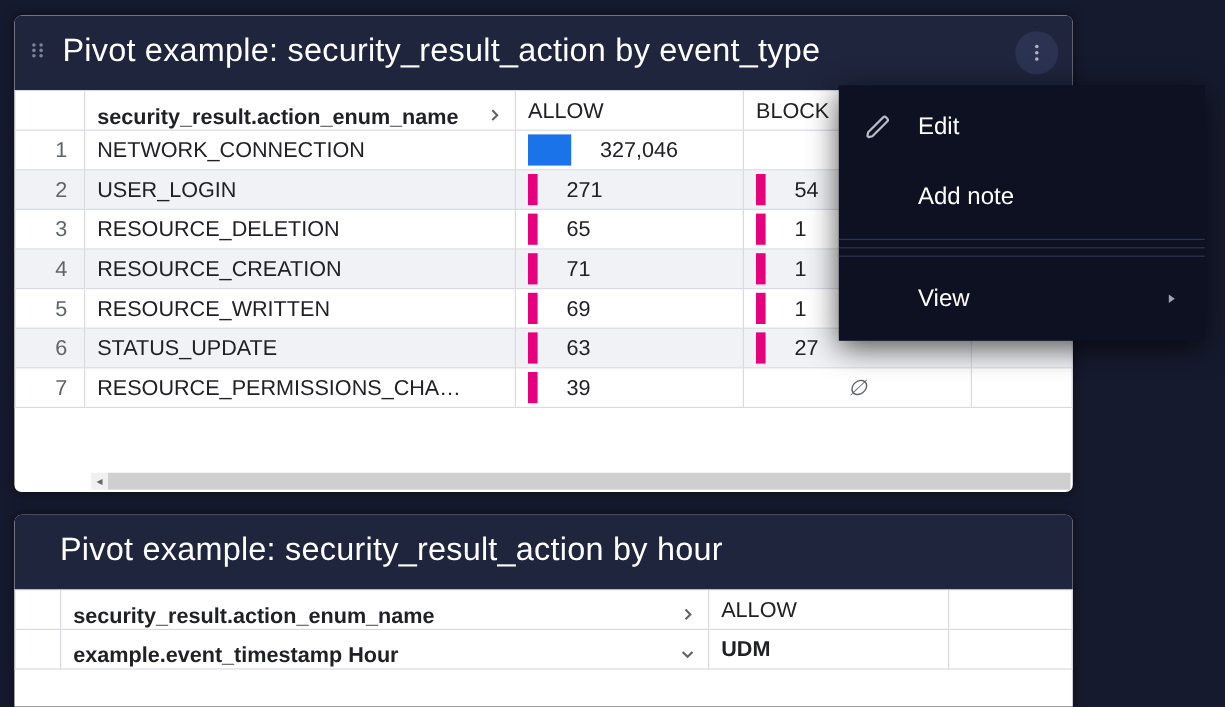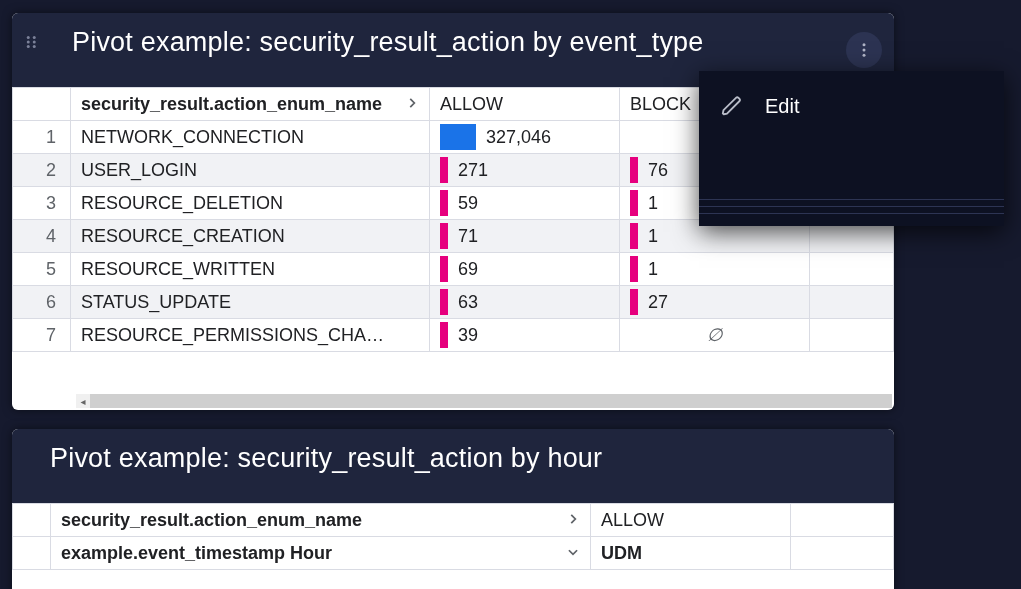--- a/index.html
+++ b/index.html
@@ -28,23 +28,22 @@
     overflow:hidden;
   }
   .tile1{top:13px;height:397px;}
   .tile2{top:429px;height:200px;}
 
   .tile-title-bar{
     background:var(--tile-header);
     height:58px;
     display:flex;
     align-items:center;
-    padding:0 16px 16px 8px;
+    padding:0 16px 4px 8px;
     position:relative;
-    gap:20px;
   }
   .drag-handle{
     width:24px;height:24px;flex:0 0 24px;
     margin-right:6px;
     display:flex;align-items:center;justify-content:center;
     color:#7b8199;
   }
   .drag-handle svg{width:18px;height:18px;}
   .tile-title{
     color:var(--text-light);
@@ -84,24 +83,24 @@
     box-sizing:border-box;
   }
   .grid .col-num{width:58px;text-align:right;color:#5f6368;padding-right:14px;}
   .grid .col-dim{width:359px;}
   .grid .col-val{width:190px;}
   .grid th{font-weight:700;background:#ffffff;}
   .grid th.left-blank{background:#fff;}
   .grid tr.alt td,.grid tr.alt th.col-num{background:var(--row-alt);}
   .grid td.col-num{font-weight:400;}
 
-  .hdr-flex{display:flex;align-items:center;justify-content:space-between;gap:8px;height:100%;}
+  .hdr-flex{display:flex;align-items:flex-end;justify-content:space-between;gap:8px;height:100%;}
   .hdr-flex .chev{flex:0 0 auto;color:#5f6368;}
 
-  .cell-bar{display:flex;align-items:center;gap:10px;height:100%;}
+  .cell-bar{display:flex;align-items:center;gap:24px;height:100%;}
   .swatch{height:26px;flex:0 0 auto;}
   .swatch.pink{background:var(--pink);width:8px;}
   .swatch.blue{background:var(--blue);width:36px;}
   .empty{font-style:italic;color:#5f6368;text-align:center;display:block;}
 
   .h-scroll{
     position:absolute;left:64px;right:2px;bottom:2px;height:14px;
     background:#f0f0f0;display:flex;align-items:center;
   }
   .h-scroll .arrow{width:14px;height:14px;display:flex;align-items:center;justify-content:center;color:#666;font-size:10px;}
@@ -206,32 +205,32 @@
             <td class="col-dim">USER_LOGIN</td>
             <td class="col-val">
               <div class="cell-bar">
                 <span class="swatch pink"></span>
                 <span>271</span>
               </div>
             </td>
             <td class="col-val">
               <div class="cell-bar">
                 <span class="swatch pink"></span>
-                <span>76</span>
+                <span>54</span>
               </div>
             </td>
             <td></td>
           </tr>
           <tr>
             <td class="col-num">3</td>
             <td class="col-dim">RESOURCE_DELETION</td>
             <td class="col-val">
               <div class="cell-bar">
                 <span class="swatch pink"></span>
-                <span>59</span>
+                <span>65</span>
               </div>
             </td>
             <td class="col-val">
               <div class="cell-bar">
                 <span class="swatch pink"></span>
                 <span>1</span>
               </div>
             </td>
             <td></td>
           </tr>
@@ -359,19 +358,29 @@
     <div class="menu-item">
       <span class="mi-icon">
         <svg viewBox="0 0 24 24" fill="none" stroke="currentColor" stroke-width="2">
             <path d="M3 21l3.5-.7L20 6.8a2 2 0 0 0 0-2.8l-.9-.9a2 2 0 0 0-2.8 0L2.7 16.6 2 20z"></path>
           </svg>
       </span>
       <span class="mi-label">Edit</span>
     </div>
     <div class="menu-item">
       <span class="mi-icon"></span>
+      <span class="mi-label">Add note</span>
     </div>
     <hr>
     <hr>
     <hr>
+    <div class="menu-item">
+      <span class="mi-icon"></span>
+      <span class="mi-label">View</span>
+      <span class="sub-arrow">
+        <svg width="12" height="12" viewBox="0 0 24 24" fill="currentColor">
+            <path d="M8 5l10 7-10 7z"></path>
+          </svg>
+      </span>
+    </div>
   </div>
 
 </div>
 
 </body></html>

